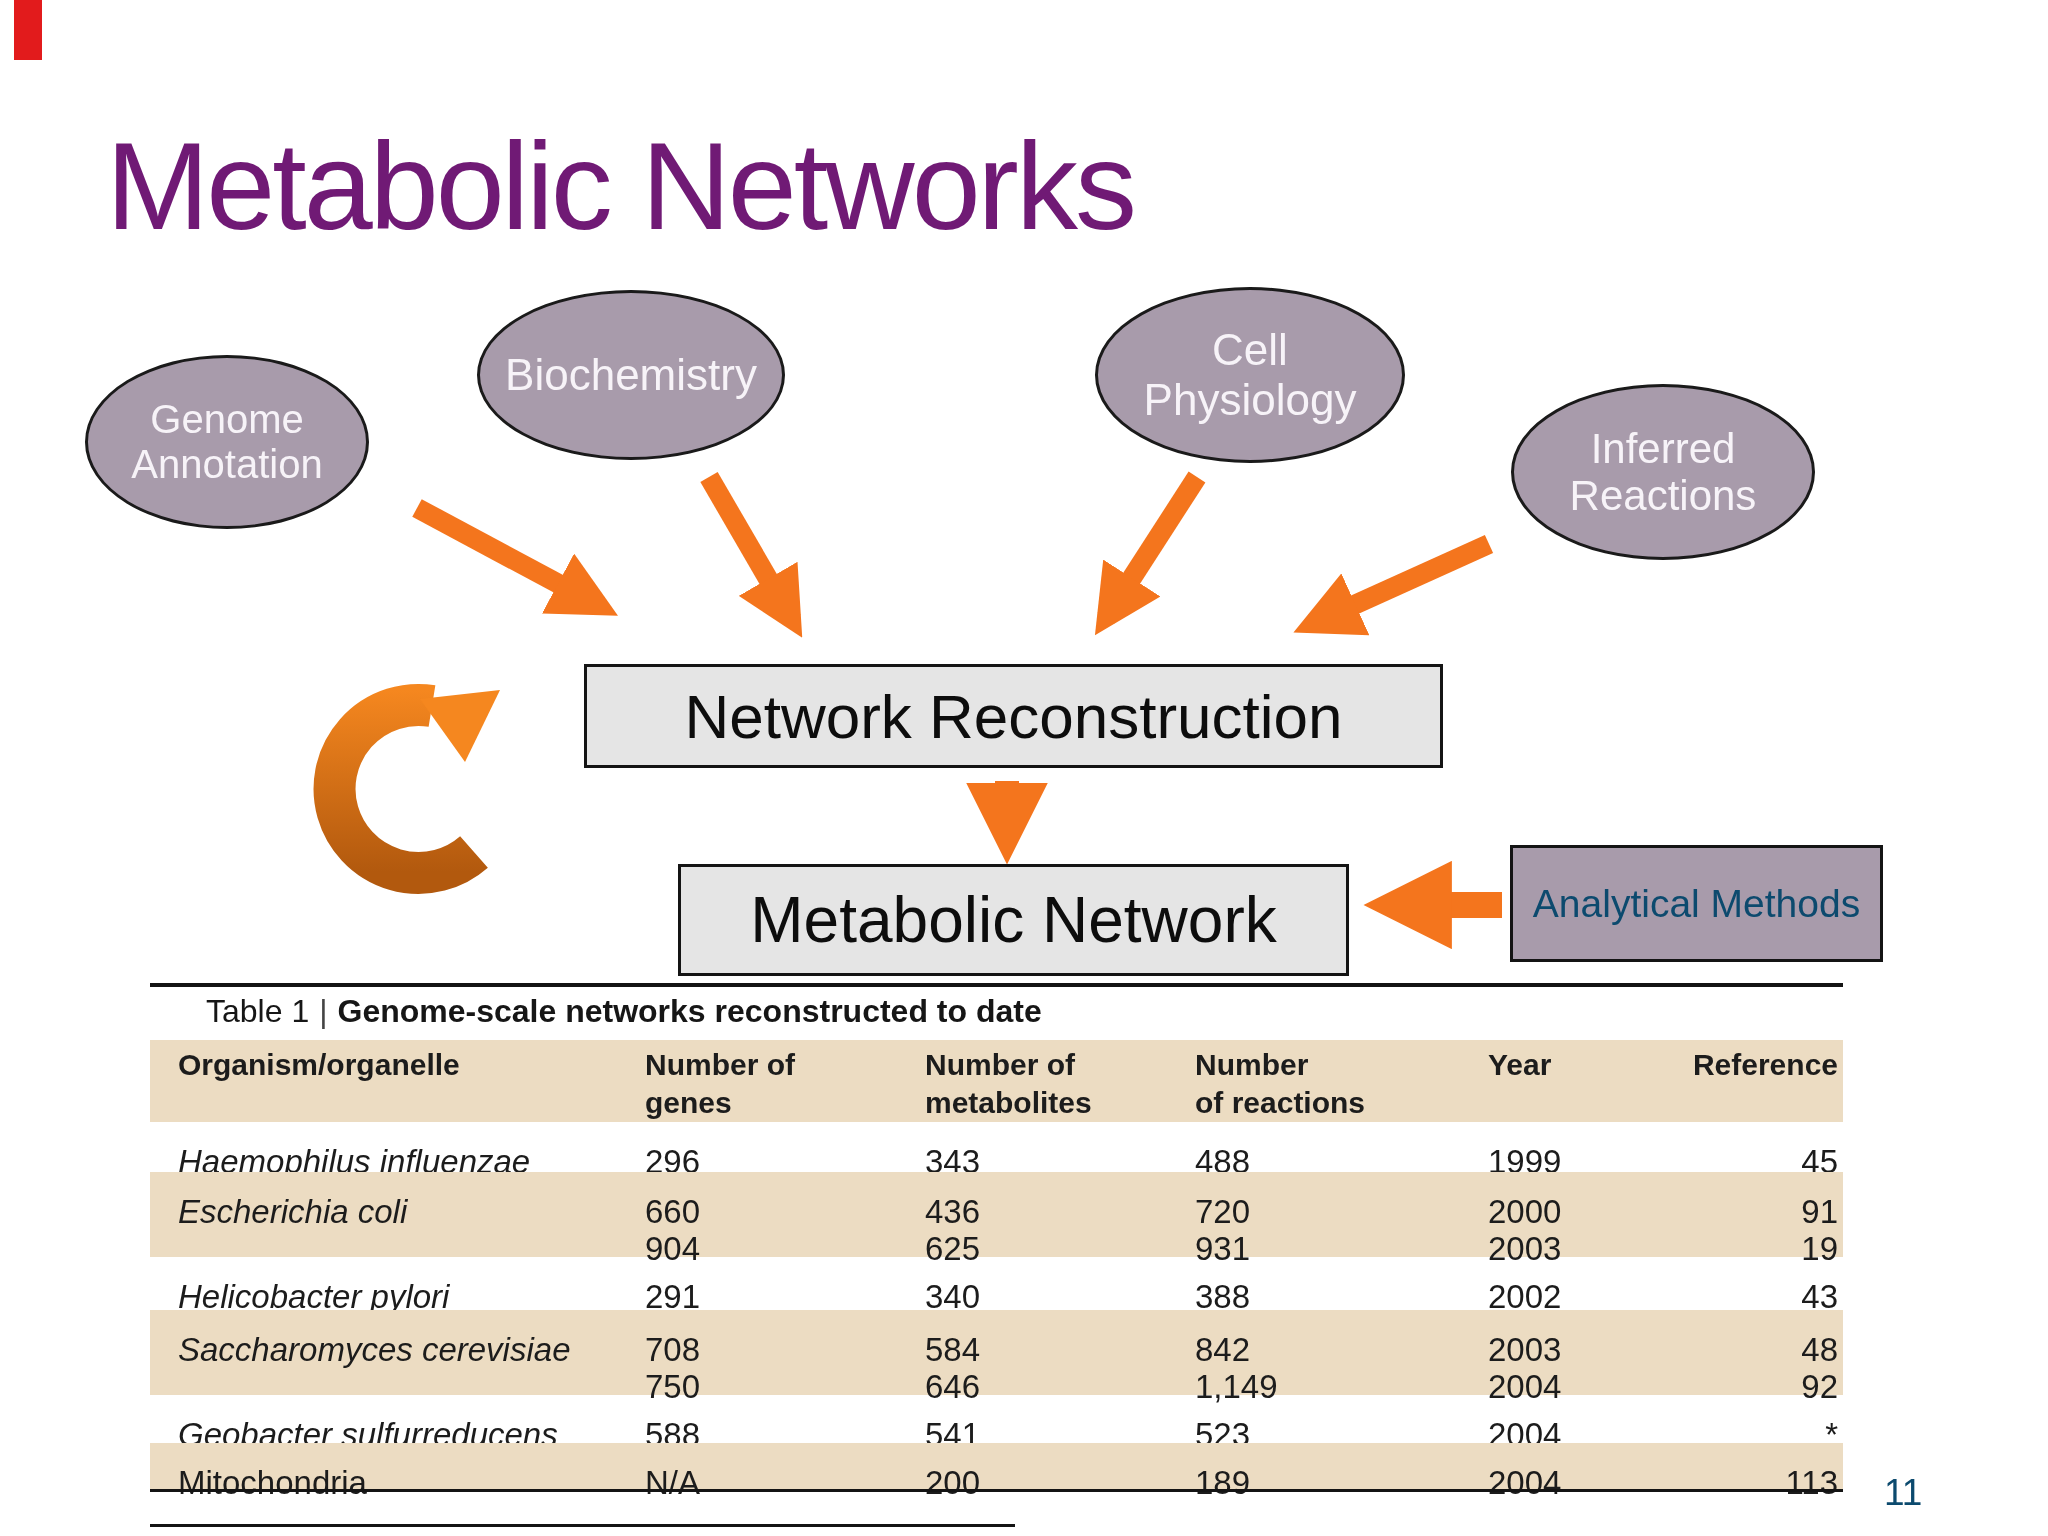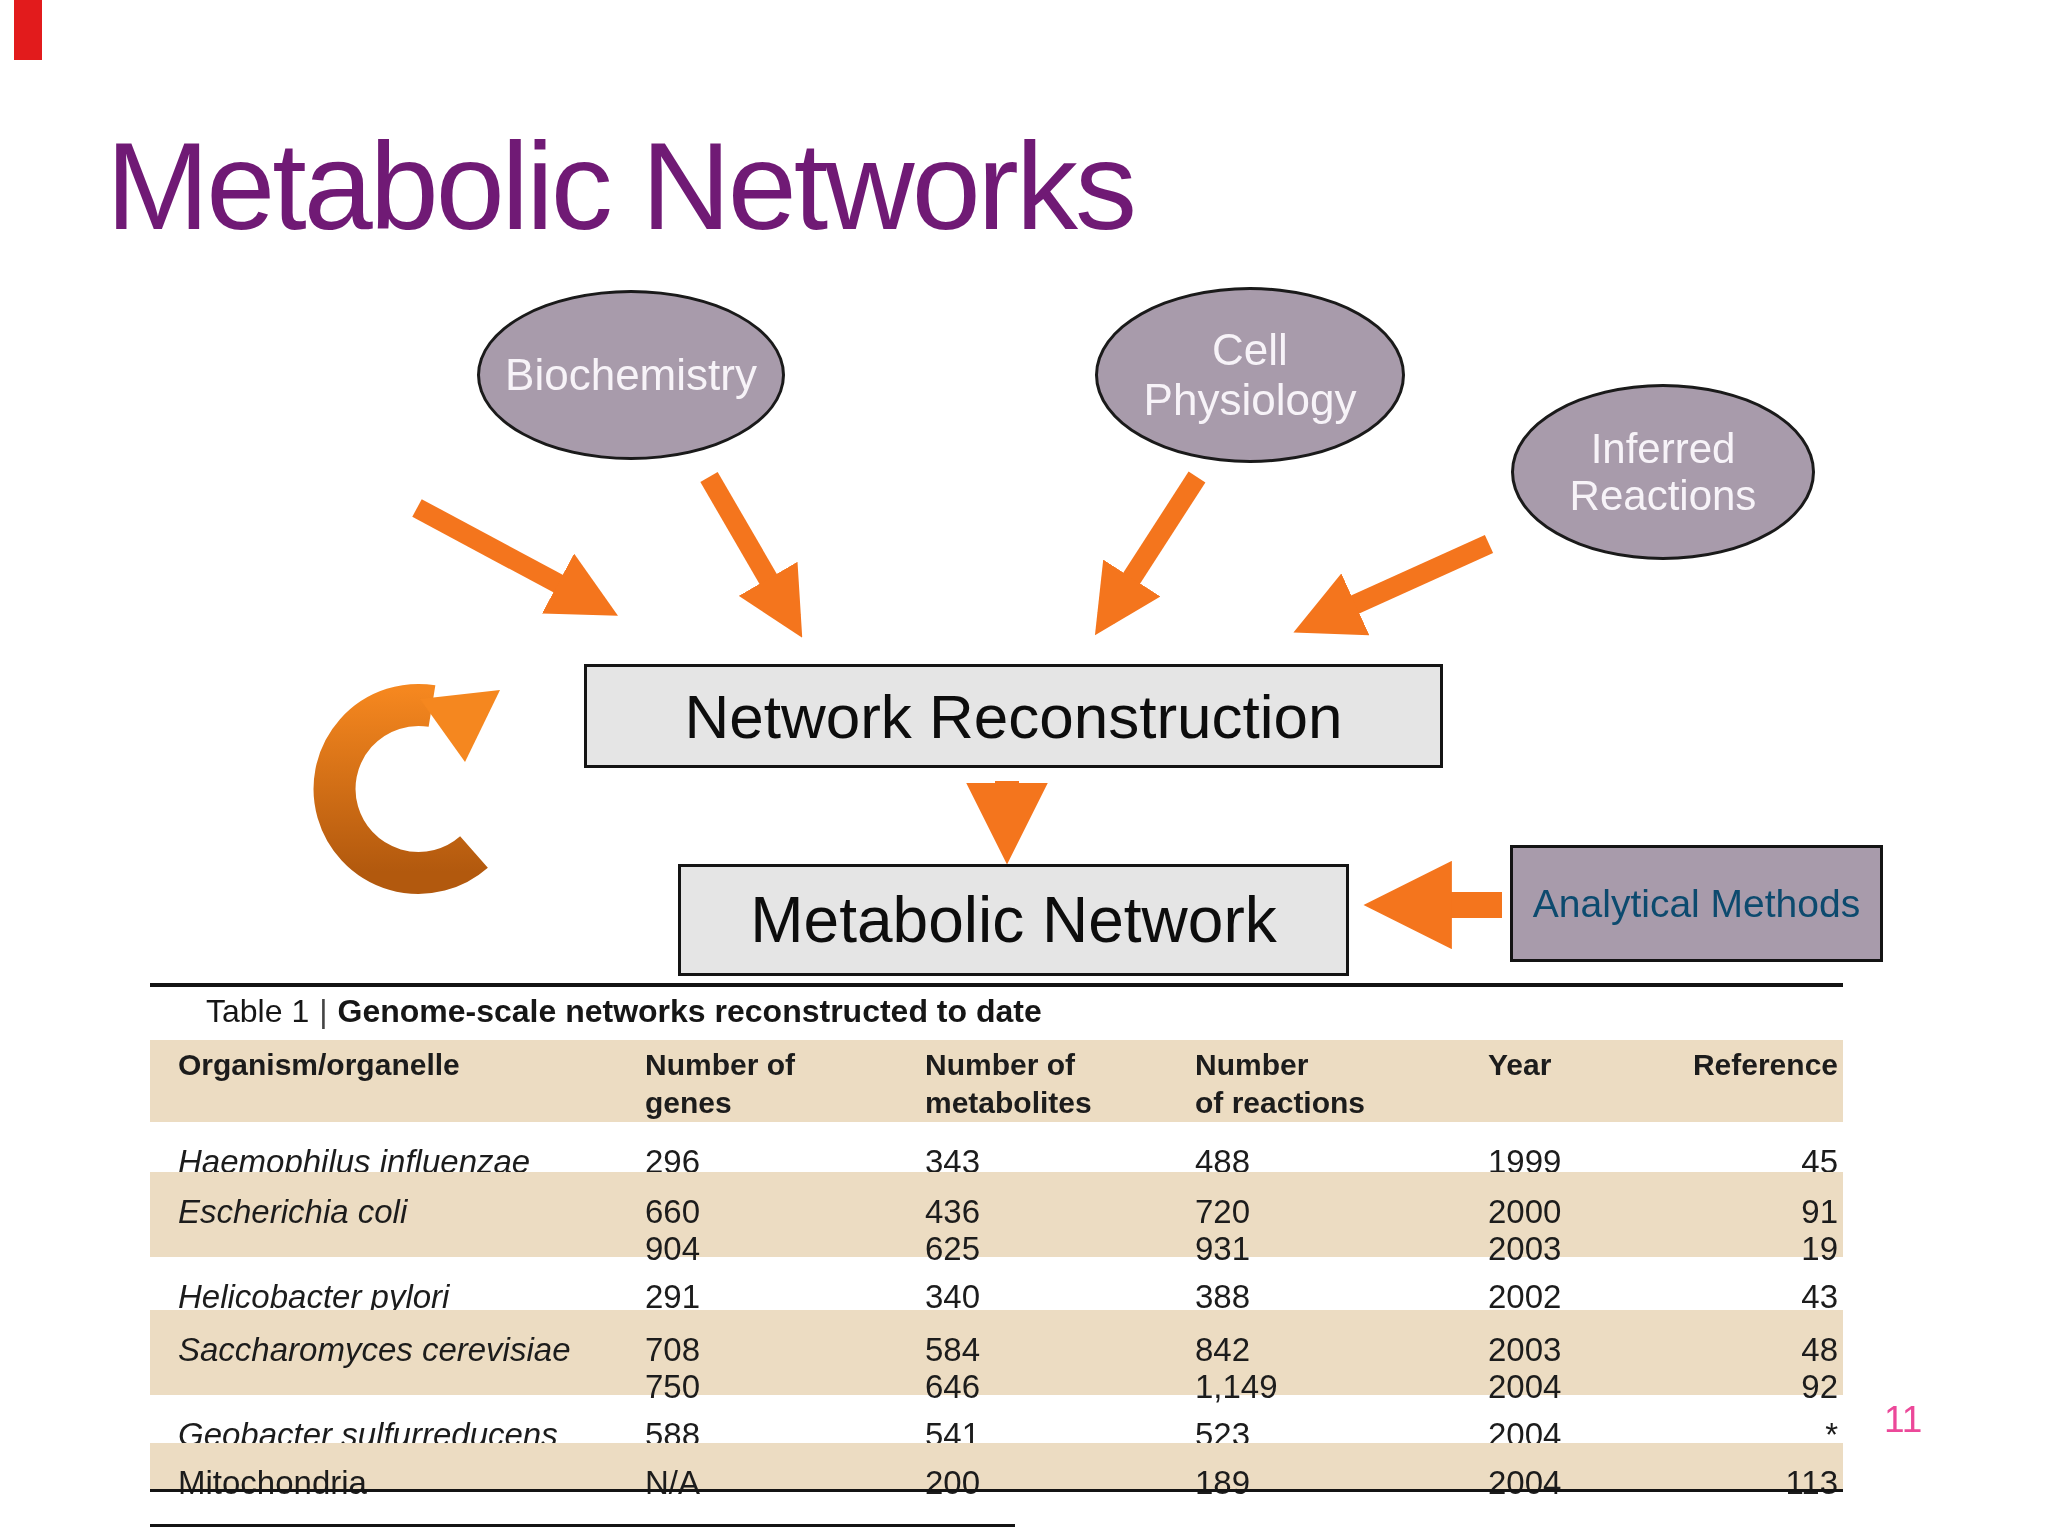--- a/index.html
+++ b/index.html
@@ -38,21 +38,21 @@
           padding-top:21px; white-space:nowrap; }
   .thead .cell { line-height:38px; padding-top:6px; font-size:30px; }
   .c-org { left:28px; }
   .c-gen { left:495px; }
   .c-met { left:775px; }
   .c-rea { left:1045px; }
   .c-yr  { left:1338px; }
   .c-ref { left:1480px; width:208px; text-align:right; }
   .italic { font-style:italic; }
 
-  .page-num { position:absolute; left:1884px; top:1399px; font-size:37px; color:#ec4899; }
+  .page-num { position:absolute; left:1884px; top:1472px; font-size:37px; color:#0c4a6e; }
 </style>
 </head>
 <body>
 
 <div class="slide">
 
   <div class="red-bar"></div>
 
   <div class="page-title">Metabolic Networks</div>
 
@@ -72,20 +72,24 @@
     <line x1="1197" y1="477" x2="1106" y2="618" stroke="#f4751d" stroke-width="20" marker-end="url(#ah)"></line>
     <line x1="1489" y1="544" x2="1312" y2="624" stroke="#f4751d" stroke-width="20" marker-end="url(#ah)"></line>
 
     <line x1="1007" y1="781" x2="1007" y2="840" stroke="#f4751d" stroke-width="24" marker-end="url(#ah)"></line>
     <line x1="1502" y1="905" x2="1390" y2="905" stroke="#f4751d" stroke-width="26" marker-end="url(#ah)"></line>
 
     <path d="M 474 852 A 84 84 0 1 1 432 706" fill="none" stroke="url(#curveGrad)" stroke-width="42"></path>
     <polygon points="500,690 465,762 420,699" fill="#f5871f"></polygon>
   </svg>
 
+  <div class="ellipse" style="left:85px; top:355px; width:284px; height:174px; font-size:40px;">
+    <div class="l">Genome</div>
+    <div class="l">Annotation</div>
+  </div>
   <div class="ellipse" style="left:477px; top:290px; width:308px; height:170px; font-size:44px;">
     <div class="l">Biochemistry</div>
   </div>
   <div class="ellipse" style="left:1095px; top:287px; width:310px; height:176px; font-size:44px;text-align:right;">
     <div class="l">Cell</div>
     <div class="l">Physiology</div>
   </div>
   <div class="ellipse" style="left:1511px; top:384px; width:304px; height:176px; font-size:42px;">
     <div class="l">Inferred</div>
     <div class="l">Reactions</div>

